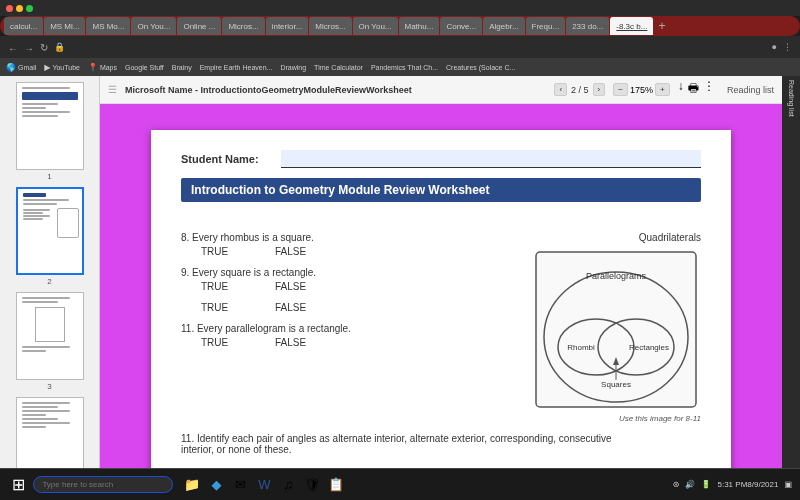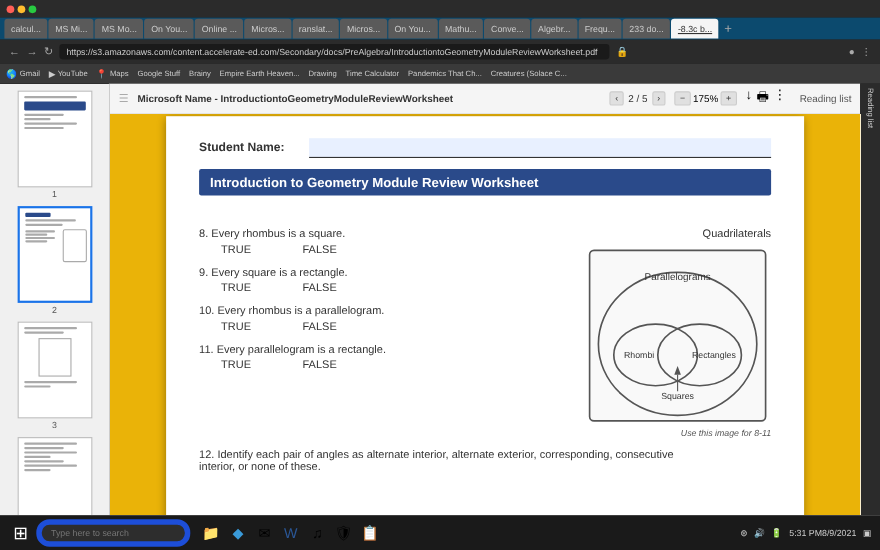--- a/index.html
+++ b/index.html
@@ -6,21 +6,21 @@
     body { width: 800px; height: 500px; overflow: hidden; font-family: 'Segoe UI', Arial, sans-serif; background: #1e1e1e; }
 
     
     .browser-top { background: #2b2b2b; height: 16px; display: flex; align-items: center; padding: 0 6px; }
     .browser-controls { display: flex; gap: 3px; }
     .browser-dot { width: 7px; height: 7px; border-radius: 50%; }
     .dot-red { background: #ff5f57; }
     .dot-yellow { background: #ffbd2e; }
     .dot-green { background: #28ca41; }
 
-    .tab-bar { background: #0c4a6e; height: 20px; display: flex; align-items: center; padding: 0 4px; gap: 1px; overflow: hidden; }
+    .tab-bar { background: #7f1d1d; height: 20px; display: flex; align-items: center; padding: 0 4px; gap: 1px; overflow: hidden; border-radius: 10px; }
     .tab { background: #5a5a5a; color: #ccc; font-size: 8px; padding: 2px 6px; border-radius: 3px 3px 0 0; white-space: nowrap; max-width: 70px; overflow: hidden; text-overflow: ellipsis; height: 18px; display: flex; align-items: center; }
     .tab.active { background: #f5f5f5; color: #333; text-decoration: underline; }
     .tab-add { color: #aaa; font-size: 12px; padding: 0 4px; cursor: pointer; }
 
     .address-bar { background: #2b2b2b; height: 22px; display: flex; align-items: center; padding: 0 8px; gap: 6px; }
     .address-input { background: #1a1a1a; color: #ccc; border: none; border-radius: 3px; font-size: 8px; padding: 2px 6px; width: 500px; height: 14px; }
     .nav-btn { color: #aaa; font-size: 10px; cursor: pointer; }
 
     .bookmarks-bar { background: #3a3a3a; height: 18px; display: flex; align-items: center; padding: 0 6px; gap: 8px; overflow: hidden; }
     .bookmark { color: #ccc; font-size: 7px; white-space: nowrap; display: flex; align-items: center; gap: 2px; cursor: pointer; }
@@ -45,21 +45,21 @@
     
     .doc-area { flex: 1; background: #808080; display: flex; flex-direction: column; overflow: hidden; }
 
     .doc-toolbar { background: #f5f5f5; height: 28px; display: flex; align-items: center; padding: 0 8px; gap: 8px; border-bottom: 1px solid #ddd; }
     .toolbar-title { font-size: 9px; color: #333; font-weight: bold; flex: 1; }
     .toolbar-nav { display: flex; align-items: center; gap: 4px; font-size: 9px; color: #333; }
     .toolbar-btn { background: #e0e0e0; border: 1px solid #ccc; border-radius: 2px; font-size: 8px; padding: 1px 4px; cursor: pointer; color: #333; }
     .toolbar-zoom { display: flex; align-items: center; gap: 2px; font-size: 9px; }
     .toolbar-icons { display: flex; gap: 4px; }
 
-    .doc-scroll { flex: 1; overflow-y: auto; display: flex; justify-content: center; padding: 2px; background: #eab308; }
+    .doc-scroll { flex: 1; overflow-y: auto; display: flex; justify-content: center; padding: 26px; background: #d946ef; }
     .doc-page { background: #fff; width: 580px; min-height: 400px; padding: 20px 30px; box-shadow: 0 2px 8px rgba(0,0,0,0.4); position: relative; }
 
     .student-name-area { display: flex; align-items: center; gap: 0; margin-bottom: 10px; }
     .student-label { font-size: 11px; color: #333; font-weight: bold; min-width: 100px; }
     .student-line { flex: 1; border-bottom: 1px solid #333; height: 18px; background: #e8f0ff; }
 
     .worksheet-title { background: #2a4a8a; color: #fff; font-size: 12px; font-weight: bold; padding: 5px 10px; margin-bottom: 30px; border-radius: 2px; }
 
     .questions-area { display: flex; gap: 10px; }
     .questions-left { flex: 1; }
@@ -76,21 +76,21 @@
     .venn-caption { font-size: 8px; color: #555; font-style: italic; margin-top: 2px; text-align: center; }
 
     .question-12 { margin-top: 10px; font-size: 10px; color: #333; }
 
     
     .reading-panel { width: 18px; background: #2b2b2b; color: #ccc; font-size: 7px; writing-mode: vertical-rl; text-align: center; display: flex; align-items: center; padding: 4px 2px; }
 
     
     .taskbar { position: absolute; bottom: 0; width: 800px; height: 32px; background: #1a1a1a; display: flex; align-items: center; padding: 0 8px; gap: 4px; border-top: 1px solid #444; }
     .taskbar-start { background: transparent; border: none; color: #fff; font-size: 16px; cursor: pointer; padding: 0 4px; }
-    .taskbar-search { background: #2d2d2d; border: 5px solid #1d4ed8; border-radius: 12px; color: #aaa; font-size: 8px; padding: 3px 8px; width: 140px; }
+    .taskbar-search { background: #2d2d2d; border: 1px solid #1d4ed8; border-radius: 12px; color: #aaa; font-size: 8px; padding: 3px 8px; width: 140px; }
     .taskbar-icons { display: flex; gap: 2px; margin: 0 4px; }
     .taskbar-icon { width: 22px; height: 22px; display: flex; align-items: center; justify-content: center; font-size: 13px; cursor: pointer; border-radius: 3px; }
     .taskbar-tray { margin-left: auto; display: flex; align-items: center; gap: 6px; color: #ccc; font-size: 8px; }
     .taskbar-time { display: flex; flex-direction: row; align-items: center; font-size: 8px; color: #ccc; }
   </style>
 </head>
 <body>
 
 <div class="browser-top">
   <div class="browser-controls">
@@ -100,37 +100,36 @@
   </div>
 </div>
 
 <div class="tab-bar">
   <div class="tab">calcul...</div>
   <div class="tab">MS Mi...</div>
   <div class="tab">MS Mo...</div>
   <div class="tab">On You...</div>
   <div class="tab">Online ...</div>
   <div class="tab">Micros...</div>
-  <div class="tab">ranslat...</div>
+  <div class="tab">interior...</div>
   <div class="tab">Micros...</div>
   <div class="tab">On You...</div>
   <div class="tab">Mathu...</div>
   <div class="tab">Conve...</div>
   <div class="tab">Algebr...</div>
   <div class="tab">Frequ...</div>
   <div class="tab">233 do...</div>
   <div class="tab active">-8.3c b...</div>
   <div class="tab-add">+</div>
 </div>
 
 <div class="address-bar">
   <span class="nav-btn">←</span>
   <span class="nav-btn">→</span>
   <span class="nav-btn">↻</span>
-  <input class="address-input" type="text" value="https://s3.amazonaws.com/content.accelerate-ed.com/Secondary/docs/PreAlgebra/IntroductiontoGeometryModuleReviewWorksheet.pdf" style="">
   <span style="font-size:9px;color:#aaa;">🔒</span>
   <span style="font-size:9px;color:#aaa;margin-left:auto;">●</span>
   <span style="font-size:9px;color:#aaa;">⋮</span>
 </div>
 
 <div class="bookmarks-bar">
   <span class="bookmark"><span class="bookmark-icon">🌎</span>Gmail</span>
   <span class="bookmark"><span class="bookmark-icon">▶</span>YouTube</span>
   <span class="bookmark"><span class="bookmark-icon">📍</span>Maps</span>
   <span class="bookmark">Google Stuff</span>
@@ -257,21 +256,20 @@
 
             <div class="question">
               <div class="question-text">9. Every square is a rectangle.</div>
               <div class="true-false-row">
                 <span class="tf-option">TRUE</span>
                 <span class="tf-option">FALSE</span>
               </div>
             </div>
 
             <div class="question">
-              <div class="question-text">10. Every rhombus is a parallelogram.</div>
               <div class="true-false-row">
                 <span class="tf-option">TRUE</span>
                 <span class="tf-option">FALSE</span>
               </div>
             </div>
 
             <div class="question">
               <div class="question-text">11. Every parallelogram is a rectangle.</div>
               <div class="true-false-row">
                 <span class="tf-option">TRUE</span>
@@ -298,21 +296,21 @@
               <text x="85" y="140" text-anchor="middle" font-size="8" fill="#333" font-family="Arial">Squares</text>
 
               <line x1="85" y1="133" x2="85" y2="118" stroke="#555" stroke-width="1"></line>
               <polygon points="85,110 82,118 88,118" fill="#555"></polygon>
             </svg>
             <div class="venn-caption">Use this image for 8-11</div>
           </div>
         </div>
 
         <div class="question-12">
-          <div>12.  Identify each pair of angles as alternate interior, alternate exterior, corresponding, consecutive</div>
+          <div>11.  Identify each pair of angles as alternate interior, alternate exterior, corresponding, consecutive</div>
           <div>interior, or none of these.</div>
         </div>
 
       </div>
     </div>
   </div>
 
   <div class="reading-panel">
     <span>Reading list</span>
   </div>

